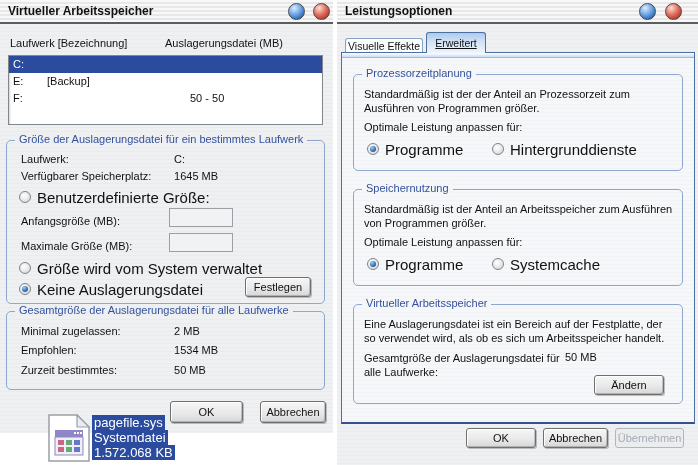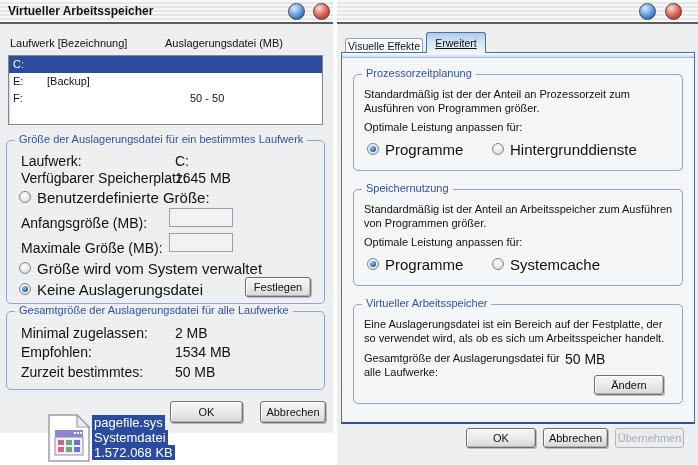--- a/index.html
+++ b/index.html
@@ -33,21 +33,21 @@
     box-shadow:inset 1px 1px 2px rgba(0,0,0,.18);
     overflow:hidden;
   }
   .lrow { display:grid; grid-template-columns:34px 123px 1fr; height:17px; line-height:17px; font-size:11px; color:#111; padding-left:4px; }
   .lrow.selected { background:#2b4b9e; color:#fff; }
   .lrow .c-size { padding-left:20px; }
 
   .groupbox { position:absolute; border:1px solid #8fa6d0; border-radius:5px; }
   .gb-title { position:absolute; top:-8px; left:8px; padding:0 4px; background:#ecEEf0; background:#edeff0; color:#33519e; font-size:11px; white-space:nowrap; }
   .gb-title.on-panel { background:#f5f6f8; }
-  .frow { position:absolute; font-size:14px; color:#111; white-space:nowrap; }
+  .frow { position:absolute; font-size:11px; color:#111; white-space:nowrap; }
   .frow .lab { display:inline-block; width:150px; }
 
   .radio-row { position:absolute; height:14px; font-size:15px; color:#111; white-space:nowrap; display:flex; align-items:center; gap:6px; }
   .radio { width:12px; height:12px; border-radius:50%; flex:0 0 auto; position:relative;
            background:radial-gradient(circle at 40% 35%, #ffffff, #e3e3e3 65%, #c2c2c2);
            border:1px solid #7d858f; }
   .radio.sel::after { content:""; position:absolute; left:2px; top:2px; width:6px; height:6px; border-radius:50%;
            background:radial-gradient(circle at 35% 30%, #9ccdf2, #2f6db0 60%, #143f70); }
 
   .txtinput { position:absolute; width:64px; height:19px; border:1px solid #9aa0a6; background:#f1f2f4; font-size:11px; padding:0 3px; }
@@ -162,20 +162,21 @@
         </div>
       </div>
 
       <div class="btn" style="left:170px; top:377px; width:73px; height:22px;">OK</div>
       <div class="btn" style="left:260px; top:377px; width:66px; height:22px;">Abbrechen</div>
     </div>
   </div>
 
   <div class="window win-right">
     <div class="titlebar">
+      <span class="win-title">Leistungsoptionen</span>
       <span class="tb-btn blue" style="left:302px;"></span>
       <span class="tb-btn red" style="left:328px;"></span>
     </div>
     <div class="win-body">
       <div class="tab" style="left:8px; top:14px; width:78px; height:15px;">Visuelle Effekte</div>
       <div class="tab active" style="left:89px; top:8px; width:60px; height:21px;">Erweitert</div>
 
       <div class="tab-panel" style="top:28px;">
         <div class="panel-strip"></div>
 

